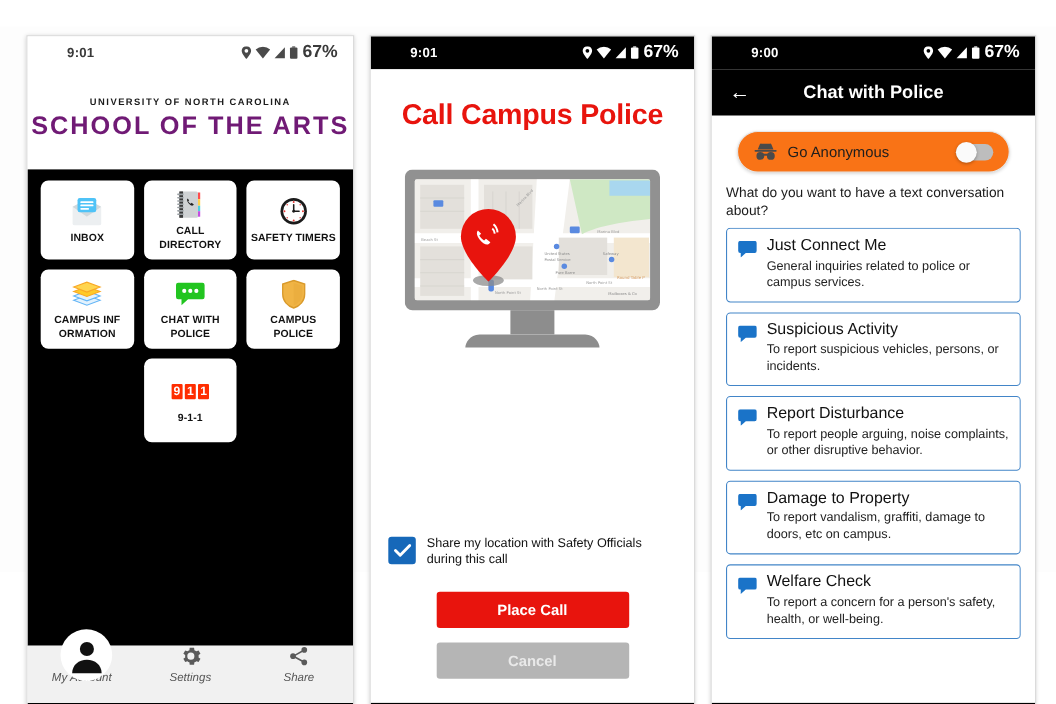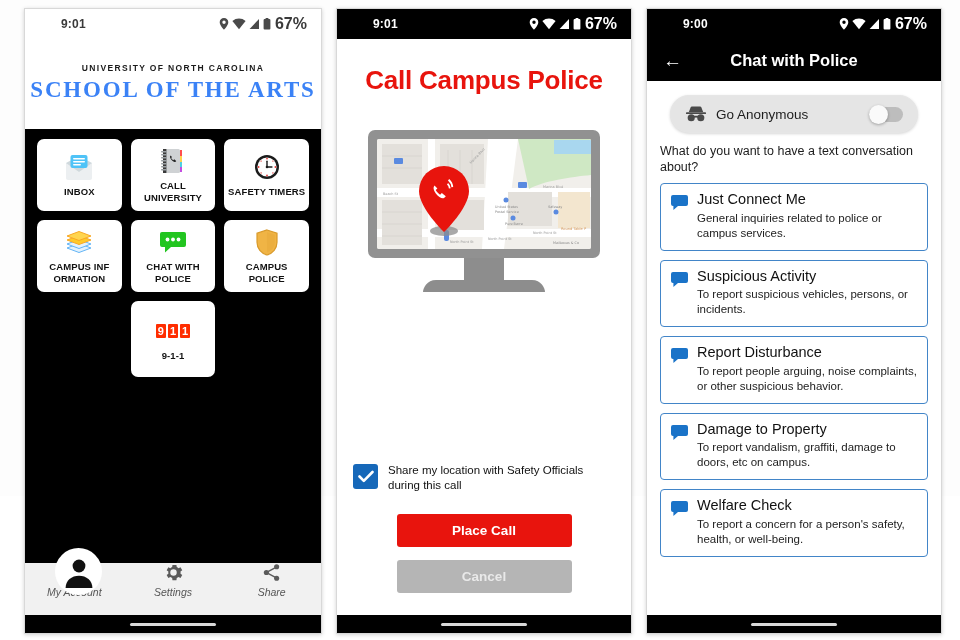--- a/index.html
+++ b/index.html
@@ -1,21 +1,21 @@
 <!DOCTYPE html>
 <html><head>
 <meta charset="utf-8">
 <style>
   html,body{margin:0;padding:0;}
   body{
     width:960px;height:640px;overflow:hidden;
     background:#ffffff;
     font-family:"Liberation Sans", sans-serif;
   }
-  .stage{position:relative;width:960px;height:496px;background:#fdfdfd;}
+  .stage{position:relative;width:960px;height:496px;background:#fdfdfd;margin-top:24px;}
 
   
   .phone{
     position:absolute;top:8px;height:624px;
     background:#ffffff;
     border:1px solid #d8d8d8;
     box-shadow:0 1px 4px rgba(0,0,0,.18);
     overflow:hidden;
     display:flex;flex-direction:column;
   }
@@ -42,23 +42,23 @@
   .p1-logo{
     background:#ffffff;flex:0 0 auto;
     padding:24px 0 26px 0;text-align:center;
   }
   .logo-small{
     font-family:"Liberation Sans", sans-serif;
     font-size:8.5px;font-weight:bold;letter-spacing:1.35px;
     color:#1b1b1b;margin-bottom:4px;
   }
   .logo-big{
-    font-family:Liberation Serif, serif;
+    font-family:Liberation Sans, sans-serif;
     font-size:23px;font-weight:bold;letter-spacing:1.8px;
-    color:#3b82f6;
+    color:#701a75;
   }
   .p1-body{
     background:#000000;flex:1 1 auto;
     padding:10px 12px 0 12px;
     display:flex;flex-direction:column;align-items:center;
     box-sizing:border-box;position:relative;overflow:hidden;
   }
   .tile-grid{
     display:grid;grid-template-columns:repeat(3,1fr);
     gap:9px;width:100%;
@@ -131,21 +131,21 @@
 
   
   .p3-appbar{
     flex:0 0 42px;background:#000000;color:#ffffff;
     display:flex;align-items:center;position:relative;
   }
   .p3-back{position:absolute;left:16px;font-size:19px;line-height:1;color:#ffffff;}
   .p3-title{width:100%;text-align:center;font-size:16.5px;font-weight:bold;}
   .p3-body{flex:1 1 auto;background:#ffffff;padding:12px 13px 0 13px;box-sizing:border-box;overflow:hidden;display:flex;flex-direction:column;}
   .anon{
-    height:38px;border-radius:19px;background:#e5e5e5;
+    height:38px;border-radius:19px;background:#f97316;
     border:1px solid #e6e6e6;box-shadow:0 1px 3px rgba(0,0,0,.16);
     display:flex;align-items:center;padding:0 14px;box-sizing:border-box;
     margin:2px 10px 0 10px;
   }
   .anon-label{font-size:13.5px;color:#1d1d1d;margin-left:9px;}
   .switch{
     margin-left:auto;width:34px;height:15px;border-radius:8px;background:#bdbdbd;
     position:relative;
   }
   .switch i{
@@ -228,21 +228,21 @@
                   <rect x="2" y="18" width="6" height="1.4" rx=".7"></rect>
                   <rect x="2" y="21" width="6" height="1.4" rx=".7"></rect>
                 </g>
               <path d="M11.5 7.5c-.8.8-.6 2.3.7 4s3 2.7 3.9 2.4c.6-.2 1.1-1 1.1-1l-2-1.6-.9.9c-.7-.4-1.9-1.6-2.2-2.3l.9-.9-1.5-1.5z" fill="#222"></path>
               <rect x="21" y="2" width="2" height="6" fill="#ff4d4d"></rect>
               <rect x="21" y="8" width="2" height="6" fill="#ffd24d"></rect>
               <rect x="21" y="14" width="2" height="5" fill="#4dd0e1"></rect>
               <rect x="21" y="19" width="2" height="5" fill="#c44de0"></rect>
             </svg>
           </span>
-          <span class="tile-label">CALL UNIVERSITY</span>
+          <span class="tile-label">CALL DIRECTORY</span>
         </div>
 
         <div class="tile">
           <span class="tile-icon">
             <svg width="26" height="26" viewBox="0 0 26 26">
               <circle cx="13" cy="13" r="12" fill="#1b1b1b"></circle>
               <circle cx="13" cy="13" r="9.6" fill="#ffffff"></circle>
               <circle cx="13" cy="4.6" r=".9" fill="#e53935"></circle>
               <circle cx="21.4" cy="13" r=".9" fill="#e53935"></circle>
               <circle cx="13" cy="21.4" r=".9" fill="#e53935"></circle>
@@ -524,21 +524,21 @@
         </div>
 
         <div class="card">
           <span class="card-bubble">
             <svg width="17" height="15" viewBox="0 0 17 15">
                 <path d="M2 0h13a2 2 0 012 2v7a2 2 0 01-2 2H7l-4.6 4V11H2a2 2 0 01-2-2V2a2 2 0 012-2z" fill="#1a73c8"></path>
               </svg>
           </span>
           <span>
             <span class="card-title" style="display:block">Report Disturbance</span>
-            <span class="card-desc" style="display:block">To report people arguing, noise complaints, or other suspicious behavior.</span>
+            <span class="card-desc" style="display:block">To report people arguing, noise complaints, or other disruptive behavior.</span>
           </span>
         </div>
 
         <div class="card">
           <span class="card-bubble">
             <svg width="17" height="15" viewBox="0 0 17 15">
                 <path d="M2 0h13a2 2 0 012 2v7a2 2 0 01-2 2H7l-4.6 4V11H2a2 2 0 01-2-2V2a2 2 0 012-2z" fill="#1a73c8"></path>
               </svg>
           </span>
           <span>

